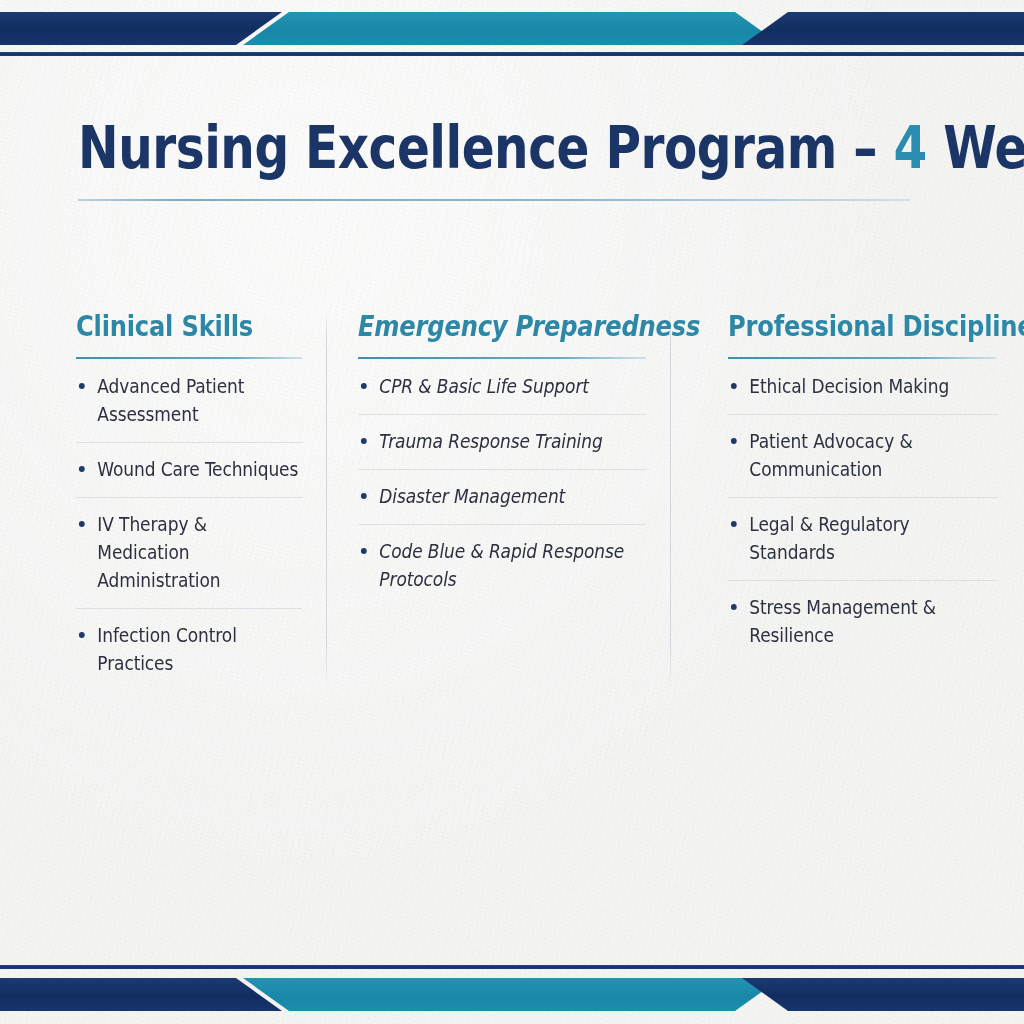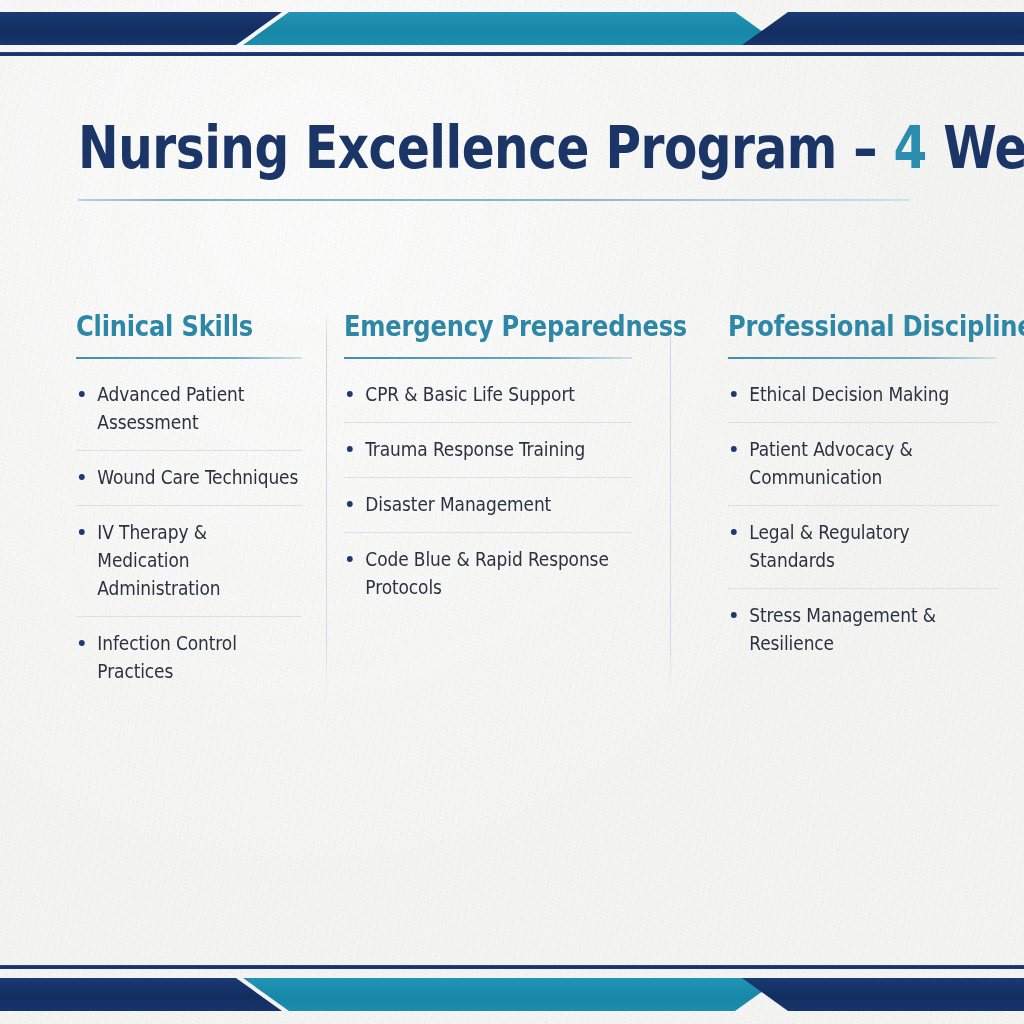--- a/index.html
+++ b/index.html
@@ -111,21 +111,21 @@
 
   .columns{
     position:absolute; left:0; top:310px;
     width:1024px; height:390px;
   }
 
   .col{
     position:absolute; top:0;
   }
   .col-0{ left:76px; width:230px; }
-  .col-1{ left:344px; width:290px; }
+  .col-1{ left:358px; width:290px;font-style:italic; }
   .col-2{ left:728px; width:280px; }
 
   .col-divider{
     position:absolute; top:0; width:1px; height:380px;
     background:linear-gradient(180deg,rgba(200,206,212,0) 0%,#cfd5da 8%,#d3d9de 88%,rgba(200,206,212,0) 100%);
   }
   .divider-0{ left:326px; }
   .divider-1{ left:670px; }
 
   .col-head{
@@ -141,21 +141,21 @@
   }
   .col-head-rule{
     margin-top:13px;
     height:2px;
     background:linear-gradient(90deg,#3e8fae 0%,#6aa9c1 70%,#cfe1e9 100%);
   }
   .col-0 .col-head-rule{ width:226px; }
   .col-1 .col-head-rule{ width:288px; }
   .col-2 .col-head-rule{ width:268px; }
 
-  .item-list{ margin-top:22px; list-style:none; }
+  .item-list{ margin-top:14px; list-style:none; }
 
   .list-item{
     position:relative;
     padding:0 0 0 22px;
     font-family:"Liberation Sans Narrow","DejaVu Sans Condensed","Liberation Sans", sans-serif;
     font-size:19.5px;
     line-height:28px;
     color:#2c3140;
     letter-spacing:-.1px;
     transform:scaleX(.97);

